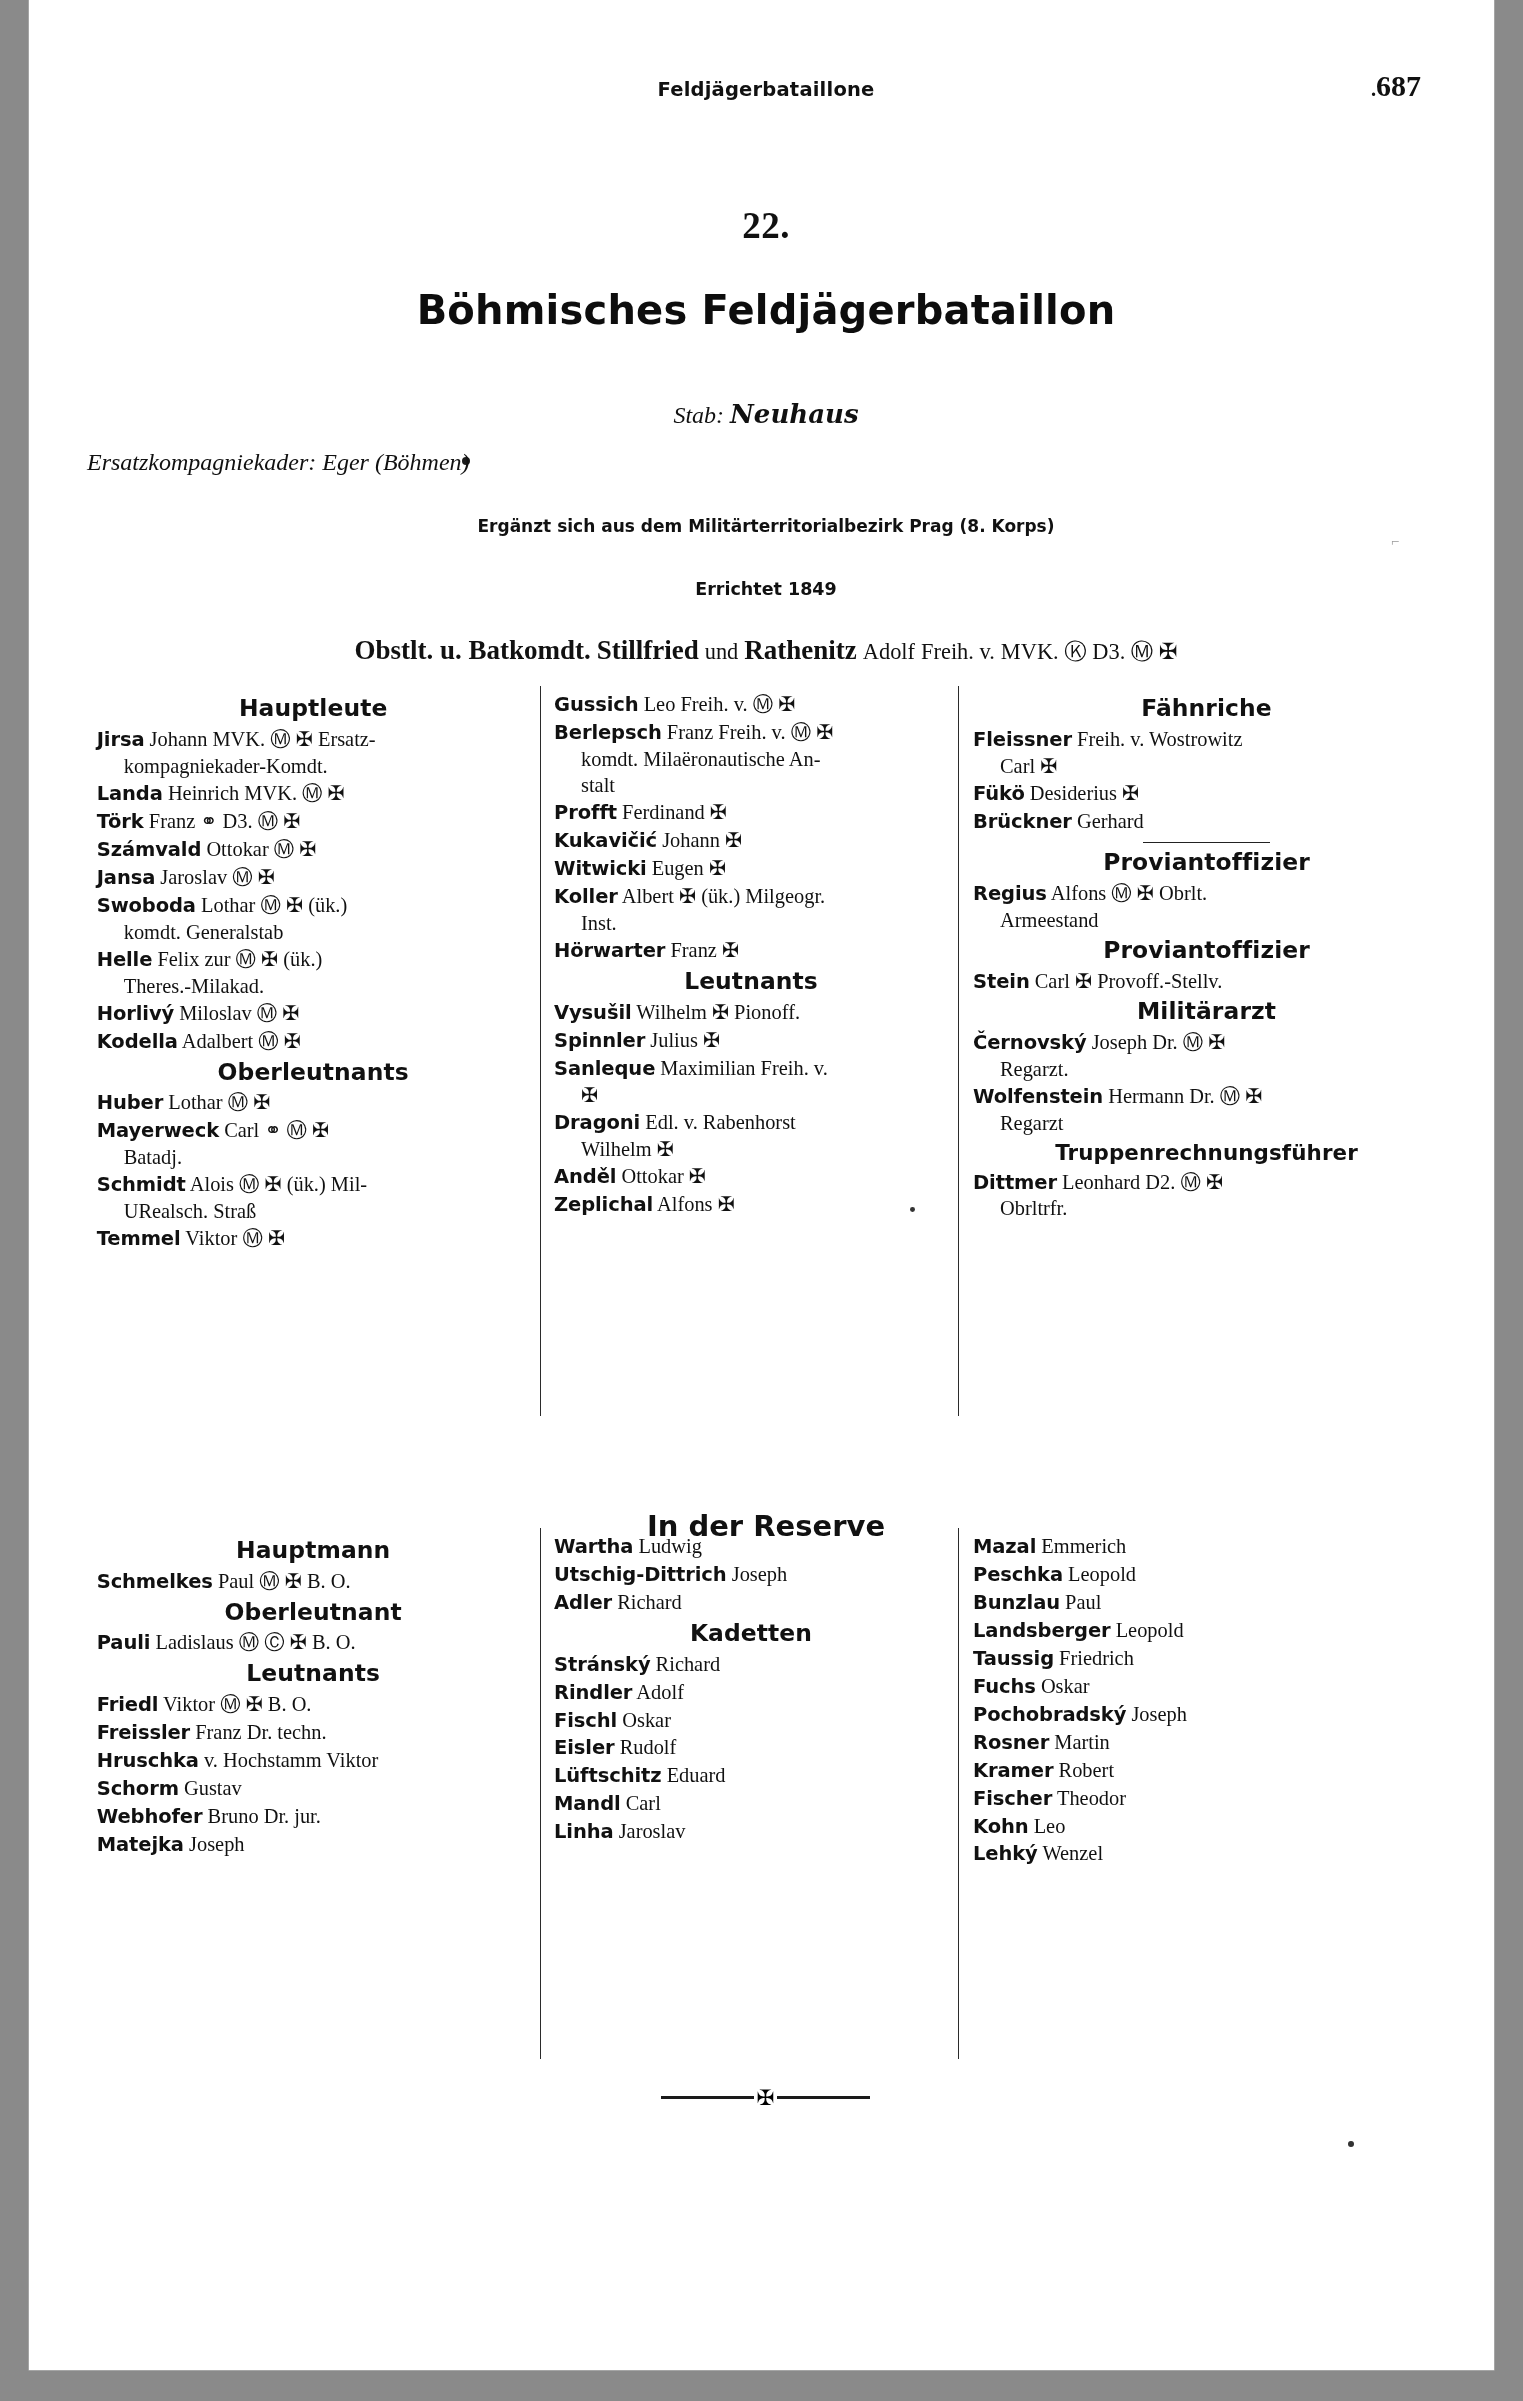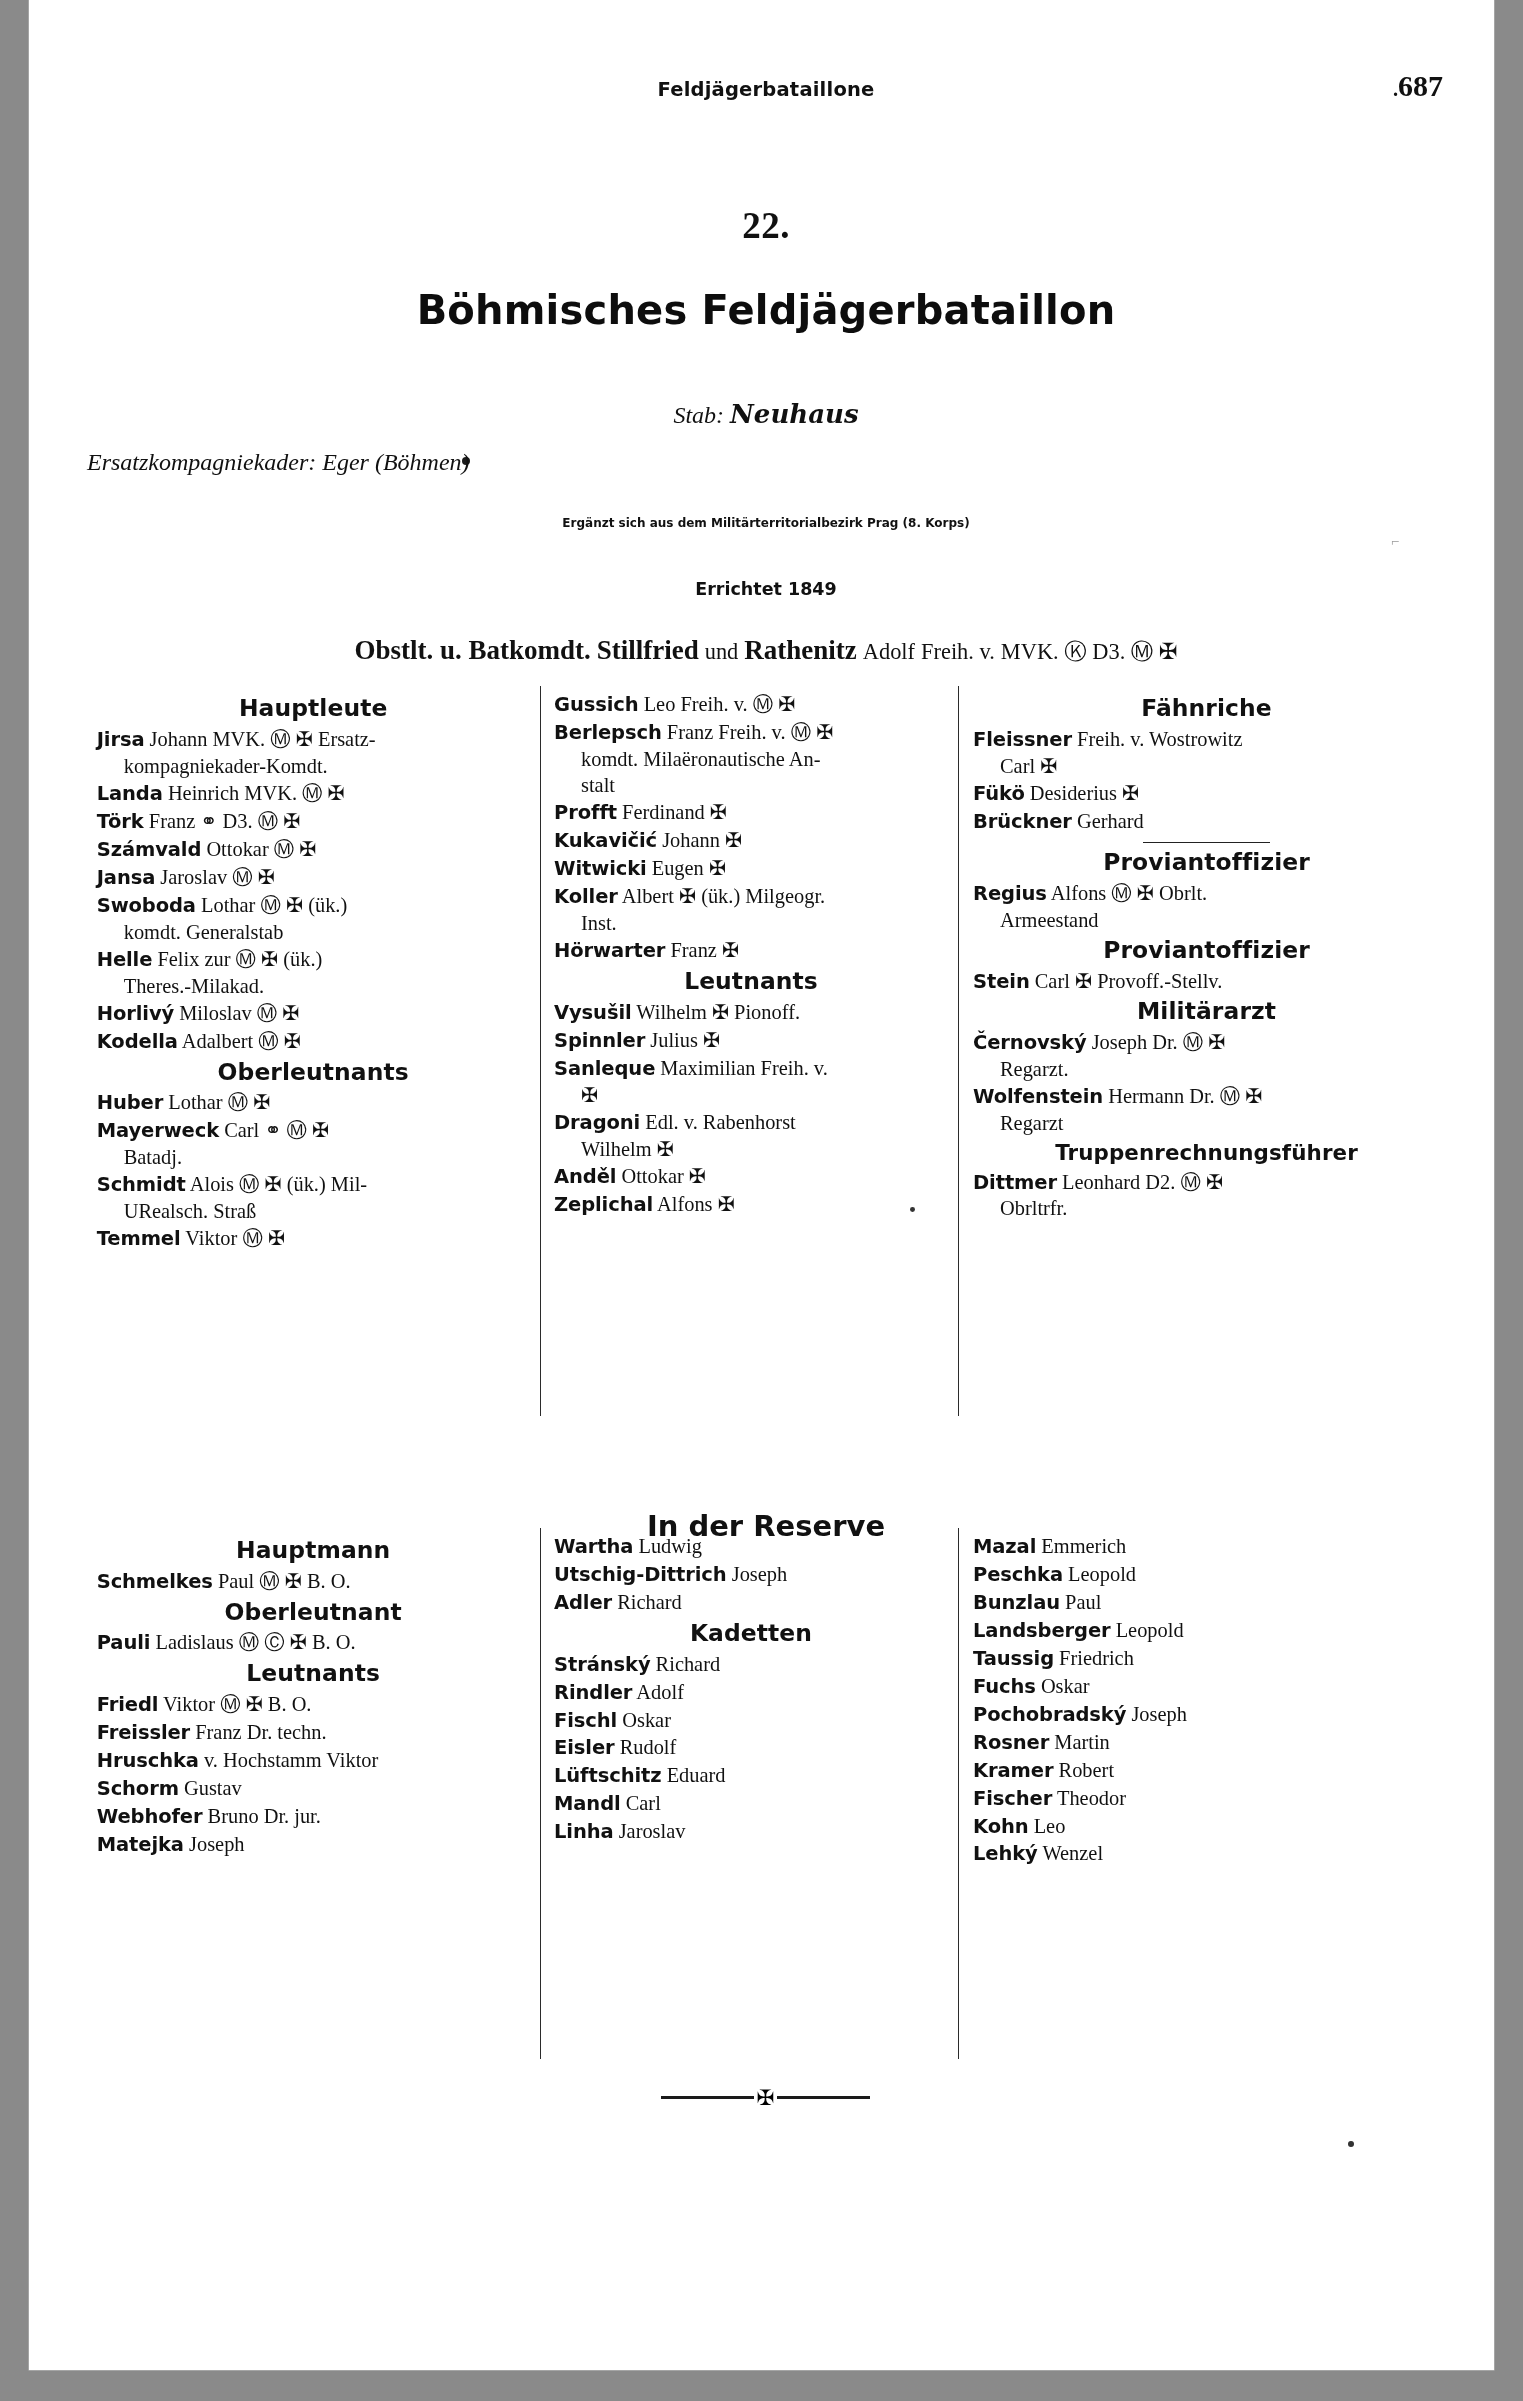--- a/index.html
+++ b/index.html
@@ -40,21 +40,21 @@
     text-align: center;
     font-family: "DejaVu Sans", sans-serif;
     font-weight: bold;
     font-size: 19.5px;
     letter-spacing: 0.2px;
     color: #111;
   }
   .folio {
     position: absolute;
     top: 40px;
-    right: 2px;
+    right: 24px;
     font-family: "Liberation Serif", serif;
     font-weight: bold;
     font-size: 30px;
     color: #111;
   }
   .folio .dot {
     font-size: 20.4px;
     vertical-align: middle;
   }
 
@@ -118,21 +118,21 @@
     background: #1a1a1a;
   }
   .ergaenzt {
     position: absolute;
     top: 487px;
     left: 0;
     width: 1358px;
     text-align: center;
     font-family: "DejaVu Sans", sans-serif;
     font-weight: bold;
-    font-size: 12px;
+    font-size: 17px;
     color: #111;
   }
   .errichtet {
     position: absolute;
     top: 550px;
     left: 0;
     width: 1358px;
     text-align: center;
     font-family: "DejaVu Sans", sans-serif;
     font-weight: bold;

